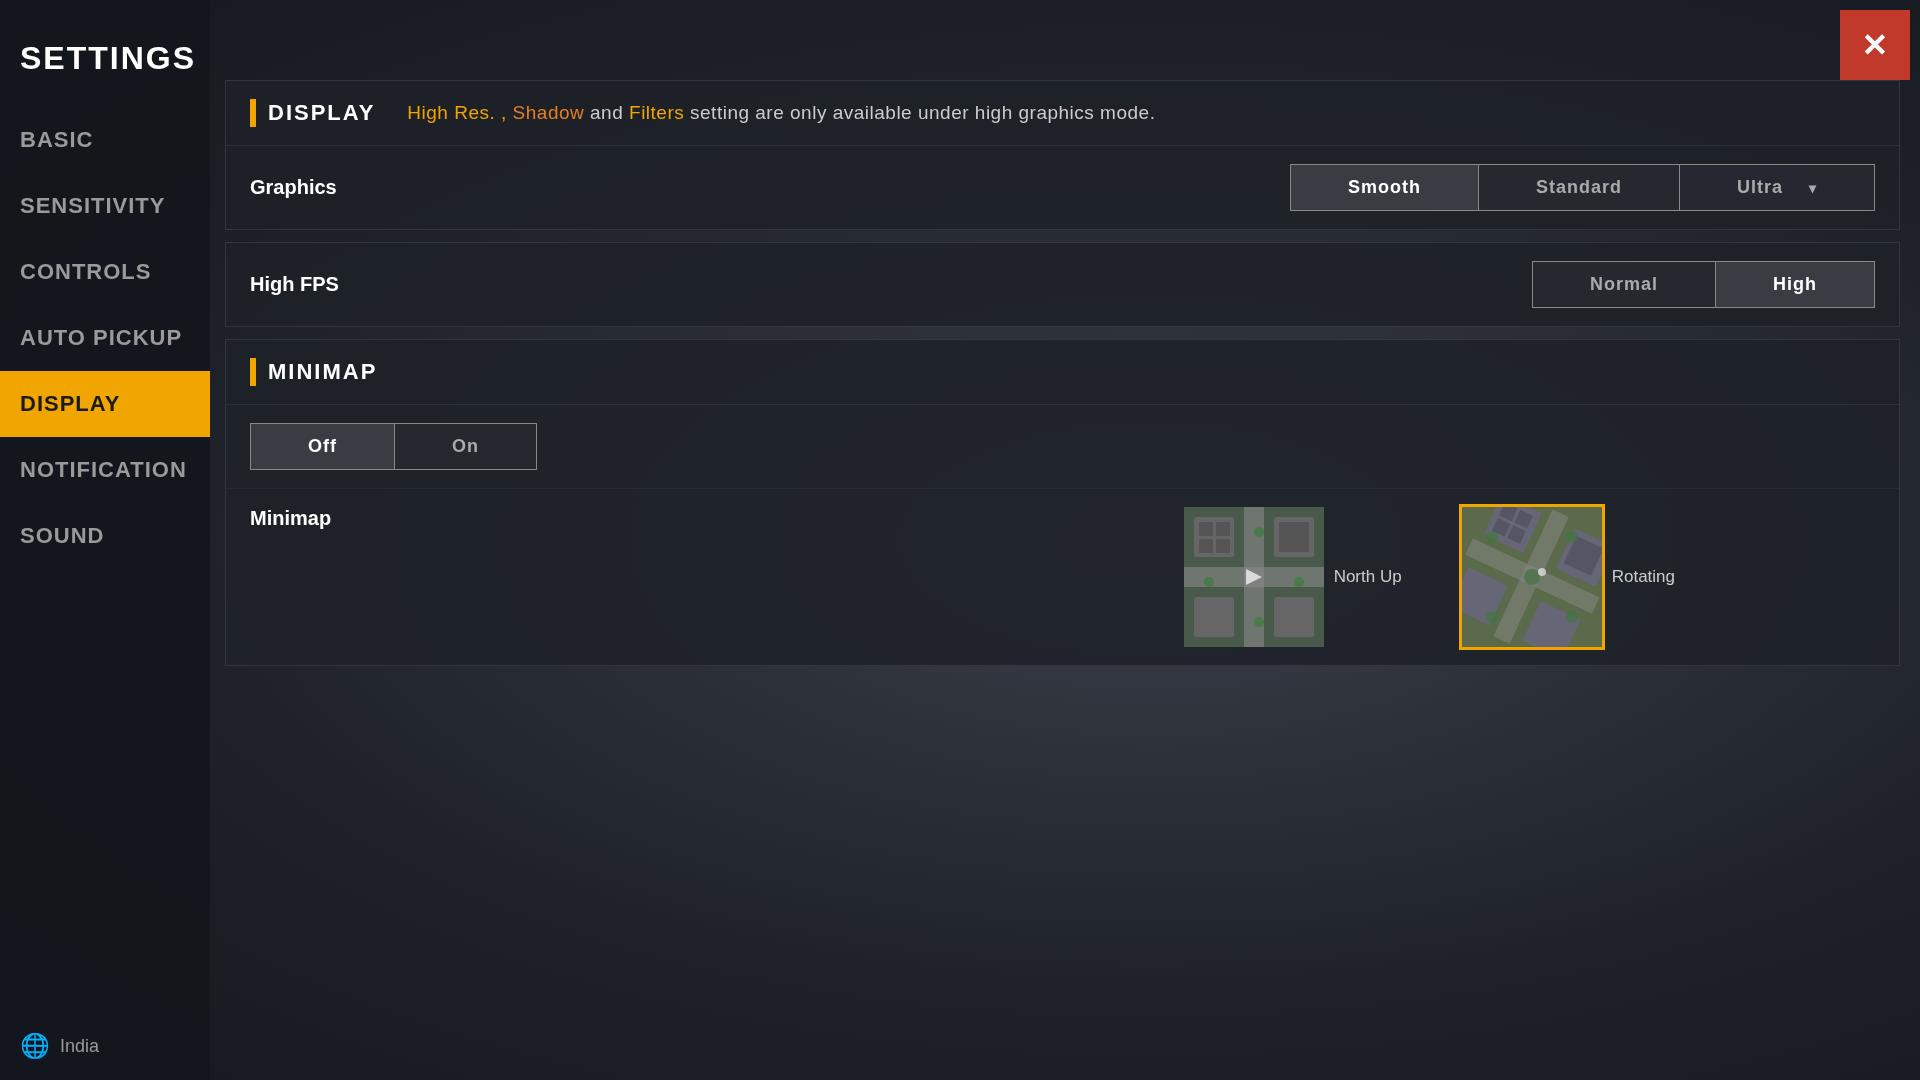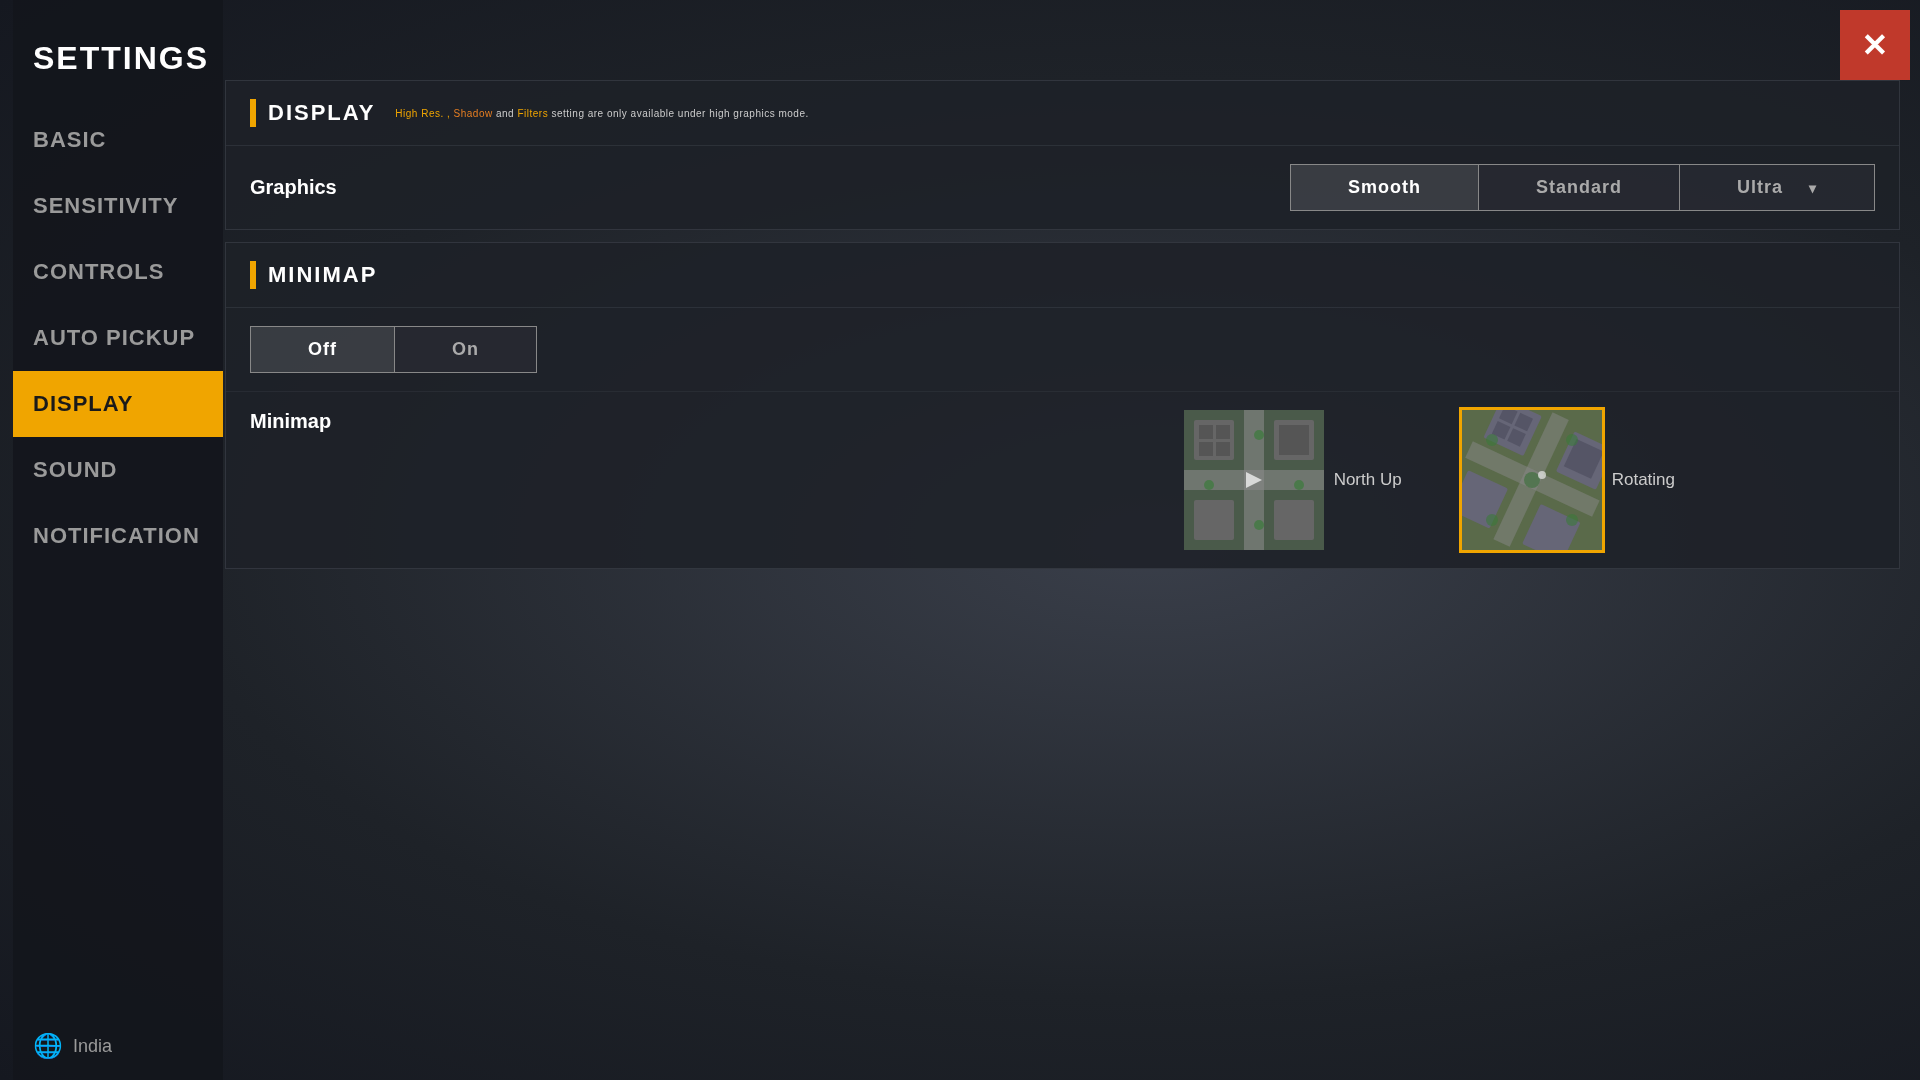--- a/index.html
+++ b/index.html
@@ -17,21 +17,21 @@
     .bg-overlay {
       position: absolute;
       inset: 0;
       background: radial-gradient(ellipse at 60% 50%, #3a3f4a 0%, #1e2228 60%, #151820 100%);
       z-index: 0;
     }
 
     
     .sidebar {
       position: absolute;
-      left: 13px;
+      left: 0;
       top: 0;
       width: 210px;
       height: 100%;
       background: rgba(20, 22, 28, 0.92);
       z-index: 10;
       display: flex;
       flex-direction: column;
       padding-top: 20px;
     }
 
@@ -134,24 +134,24 @@
 
     .section-title {
       color: #ffffff;
       font-size: 22px;
       font-weight: 700;
       letter-spacing: 2px;
       text-transform: uppercase;
     }
 
     .section-subtitle {
-      font-size: 10px;
+      font-size: 19px;
       font-weight: 400;
       letter-spacing: 0.5px;
-      margin-left: 8px;
+      margin-left: 20px;
       text-align: center;
     }
 
     .sub-highlight-yellow {
       color: #f0a500;
     }
 
     .sub-highlight-orange {
       color: #e67e22;
     }
@@ -281,24 +281,24 @@
   <div class="sidebar-item">
     <span>CONTROLS</span>
   </div>
   <div class="sidebar-item">
     <span>AUTO PICKUP</span>
   </div>
   <div class="sidebar-item active">
     <span>DISPLAY</span>
   </div>
   <div class="sidebar-item">
+    <span>NOTIFICATION</span>
+  </div>
+  <div class="sidebar-item">
     <span>SOUND</span>
-  </div>
-  <div class="sidebar-item">
-    <span>NOTIFICATION</span>
   </div>
 
   <div class="sidebar-bottom">
     <span class="globe-icon">🌐</span>
     <span>India</span>
   </div>
 </div>
 
 <div class="close-btn"></div>
 
@@ -323,20 +323,29 @@
         <button class="toggle-btn selected">Smooth</button>
         <button class="toggle-btn">Standard</button>
         <button class="toggle-btn has-dropdown">
           <span>Ultra</span>
           <span class="dropdown-arrow">▾</span>
         </button>
       </div>
     </div>
   </div>
 
+  <div class="section-panel">
+    <div class="setting-row">
+      <span class="setting-label">High FPS</span>
+      <div class="toggle-group">
+        <button class="toggle-btn">Normal</button>
+        <button class="toggle-btn selected">High</button>
+      </div>
+    </div>
+  </div>
 
   <div class="section-panel">
     <div class="section-header">
       <div class="section-accent-bar"></div>
       <span class="section-title">MINIMAP</span>
     </div>
 
     <div class="setting-row">
       <div class="toggle-group">
         <button class="toggle-btn selected">Off</button>

